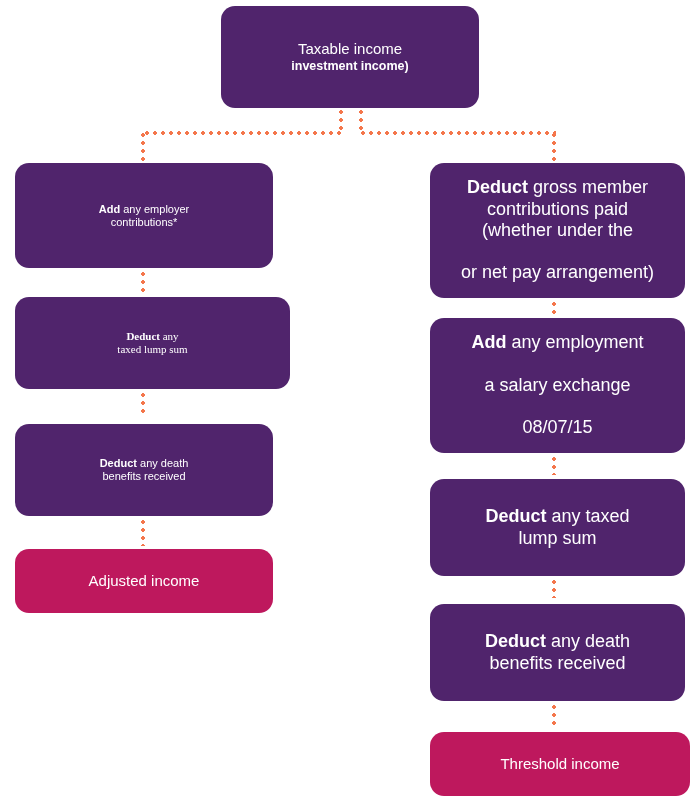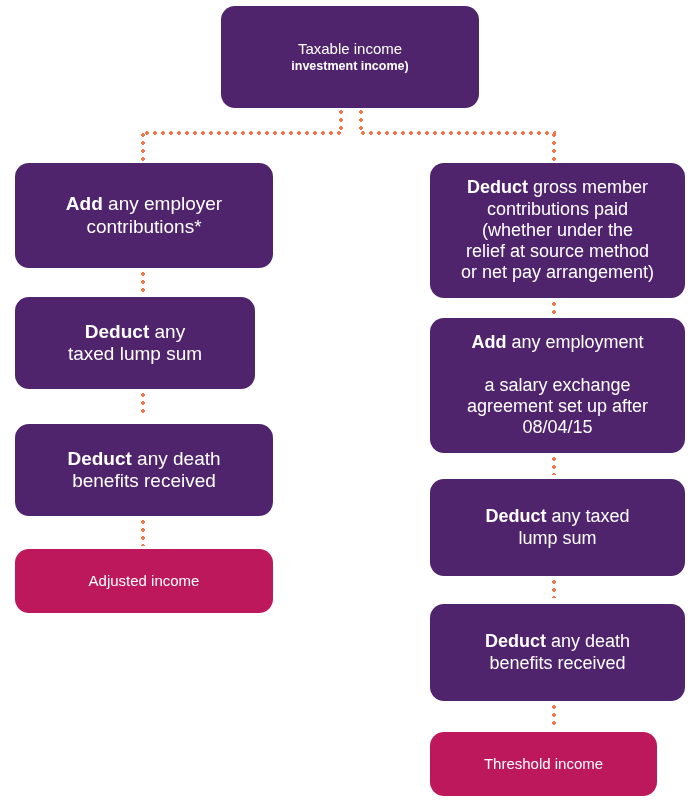--- a/index.html
+++ b/index.html
@@ -37,21 +37,21 @@
     width: 100%;
   }
   .node-text .lead { font-weight: bold; }
 
   
   #node-root { font-size: 15px; }
   #node-root .title { font-size: 15px; display:block; margin-bottom: 2px;}
   #node-root .sub { font-size: 12.5px; font-weight: bold; display:block; line-height:1.18;}
 
   
-  .col-left .node-text { font-size: 19px; }
+  .col-left .node-text { font-size: 11px; }
   
   .col-right .node-text { font-size: 18px; }
 
   .terminal .node-text { font-weight: normal; font-size: 15px; }
 
   
   .conn-v {
     position: absolute;
     width: 4px;
     background-image: radial-gradient(circle, #F4764B 0 1.6px, rgba(0,0,0,0) 1.9px);
@@ -92,21 +92,21 @@
 
     <div class="node purple" style="left:15px; top:163px; width:258px; height:105px;">
       <span class="node-text">
         <span class="lead">Add</span><span> any employer</span><br>
         <span>contributions*</span>
       </span>
     </div>
 
     <div class="conn-v" style="left:141px; top:270px; height:24px;"></div>
 
-    <div class="node purple" style="left:15px; top:297px; width:240px; height:92px;">
+    <div class="node purple" style="left:15px; top:297px; width:275px; height:92px;font-family:Liberation Serif, serif;">
       <span class="node-text">
         <span class="lead">Deduct</span><span> any</span><br>
         <span>taxed lump sum</span>
       </span>
     </div>
 
     <div class="conn-v" style="left:141px; top:391px; height:24px;"></div>
 
     <div class="node purple" style="left:15px; top:424px; width:258px; height:92px;">
       <span class="node-text">
@@ -123,34 +123,34 @@
 
   </div>
 
   <div class="col-right">
 
     <div class="node purple" style="left:430px; top:163px; width:255px; height:135px;">
       <span class="node-text">
         <span class="lead">Deduct</span><span> gross member</span><br>
         <span>contributions paid</span><br>
         <span>(whether under the</span><br>
-        <span>relief at source method</span><br>
+        <br>
         <span>or net pay arrangement)</span>
       </span>
     </div>
 
     <div class="conn-v" style="left:552px; top:300px; height:18px;"></div>
 
     <div class="node purple" style="left:430px; top:318px; width:255px; height:135px;align-items:center;">
       <span class="node-text">
         <span class="lead">Add</span><span> any employment</span><br>
         <br>
         <span>a salary exchange</span><br>
-        <span>agreement set up after</span><br>
-        <span>08/04/15</span>
+        <br>
+        <span>08/07/15</span>
       </span>
     </div>
 
     <div class="conn-v" style="left:552px; top:455px; height:20px;"></div>
 
     <div class="node purple" style="left:430px; top:479px; width:255px; height:97px;">
       <span class="node-text">
         <span class="lead">Deduct</span><span> any taxed</span><br>
         <span>lump sum</span>
       </span>
@@ -160,19 +160,19 @@
 
     <div class="node purple" style="left:430px; top:604px; width:255px; height:97px;">
       <span class="node-text">
         <span class="lead">Deduct</span><span> any death</span><br>
         <span>benefits received</span>
       </span>
     </div>
 
     <div class="conn-v" style="left:552px; top:703px; height:24px;"></div>
 
-    <div class="node salmon terminal" style="left:430px; top:732px; width:227px; height:64px;">
+    <div class="node salmon terminal" style="left:430px; top:732px; width:260px; height:64px;">
       <span class="node-text">Threshold income</span>
     </div>
 
   </div>
 
 </div>
 
 </body></html>

